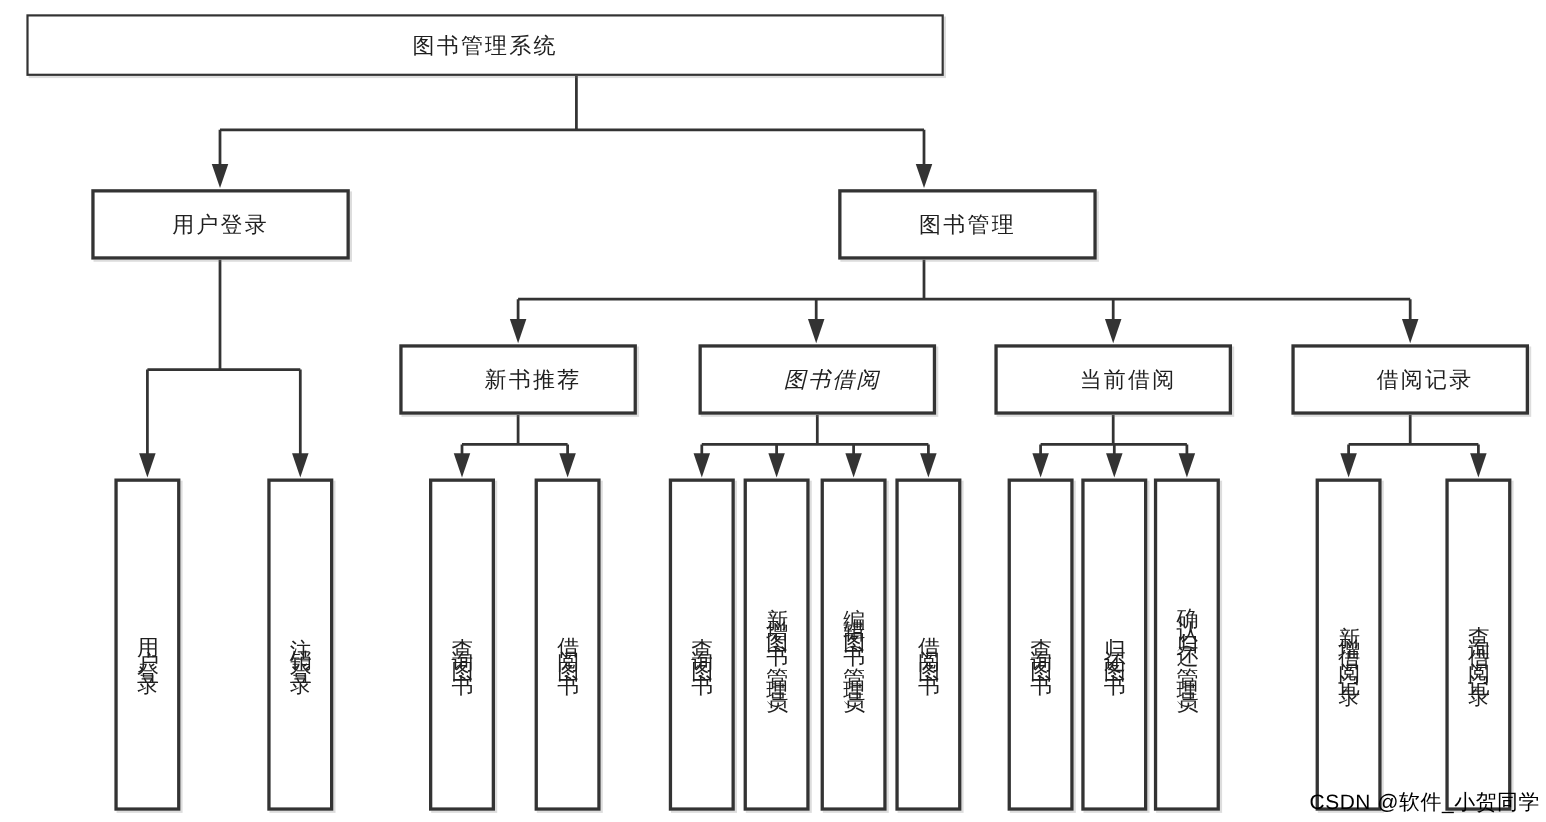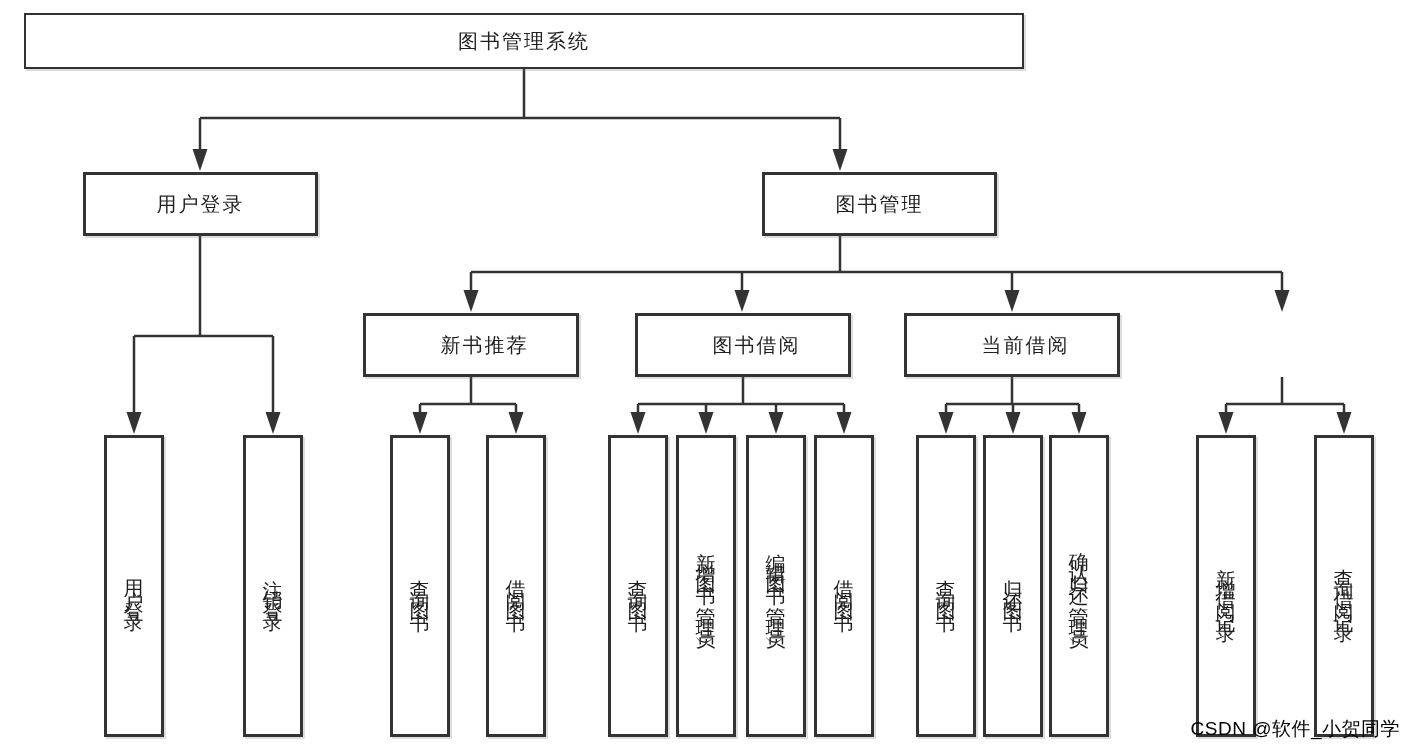--- a/index.html
+++ b/index.html
@@ -24,29 +24,29 @@
     color: #1f1f1f;
     display: flex;
     align-items: center;
     justify-content: center;
     font-size: 20px;
     letter-spacing: 2px;
     box-shadow: 2px 2px 0 rgba(120,120,120,0.25);
   }
   .node.root {
     left: 24px; top: 13px;
-    width: 1000px; height: 56px;
+    width: 834px; height: 56px;
     border-width: 2.5px;
   }
   .node.mid { height: 64px; }
   .node.l2a { left: 83px;  top: 172px; width: 235px; }
   .node.l2b { left: 762px; top: 172px; width: 235px; }
   .node.l3  { top: 313px; width: 216px; padding-left: 27px; }
   .node.l3a { left: 363px;  }
-  .node.l3b { left: 635px;  }
+  .node.l3b { left: 635px; font-style: italic;  }
   .node.l3c { left: 904px;  }
   .node.l3d { left: 1174px; }
   .node.leaf {
     top: 435px;
     width: 60px; height: 302px;
   }
   .vtext {
     writing-mode: vertical-rl;
     text-orientation: mixed;
     font-size: 20px;
@@ -117,20 +117,23 @@
 
   <div class="node mid l3 l3a">
     <span>新书推荐</span>
   </div>
   <div class="node mid l3 l3b">
     <span>图书借阅</span>
   </div>
   <div class="node mid l3 l3c">
     <span>当前借阅</span>
   </div>
+  <div class="node mid l3 l3d">
+    <span>借阅记录</span>
+  </div>
 
   <div class="node leaf" style="left:104px">
     <span class="vtext">用户登录</span>
   </div>
   <div class="node leaf" style="left:243px">
     <span class="vtext">注销登录</span>
   </div>
 
   <div class="node leaf" style="left:390px">
     <span class="vtext">查询图书</span>

